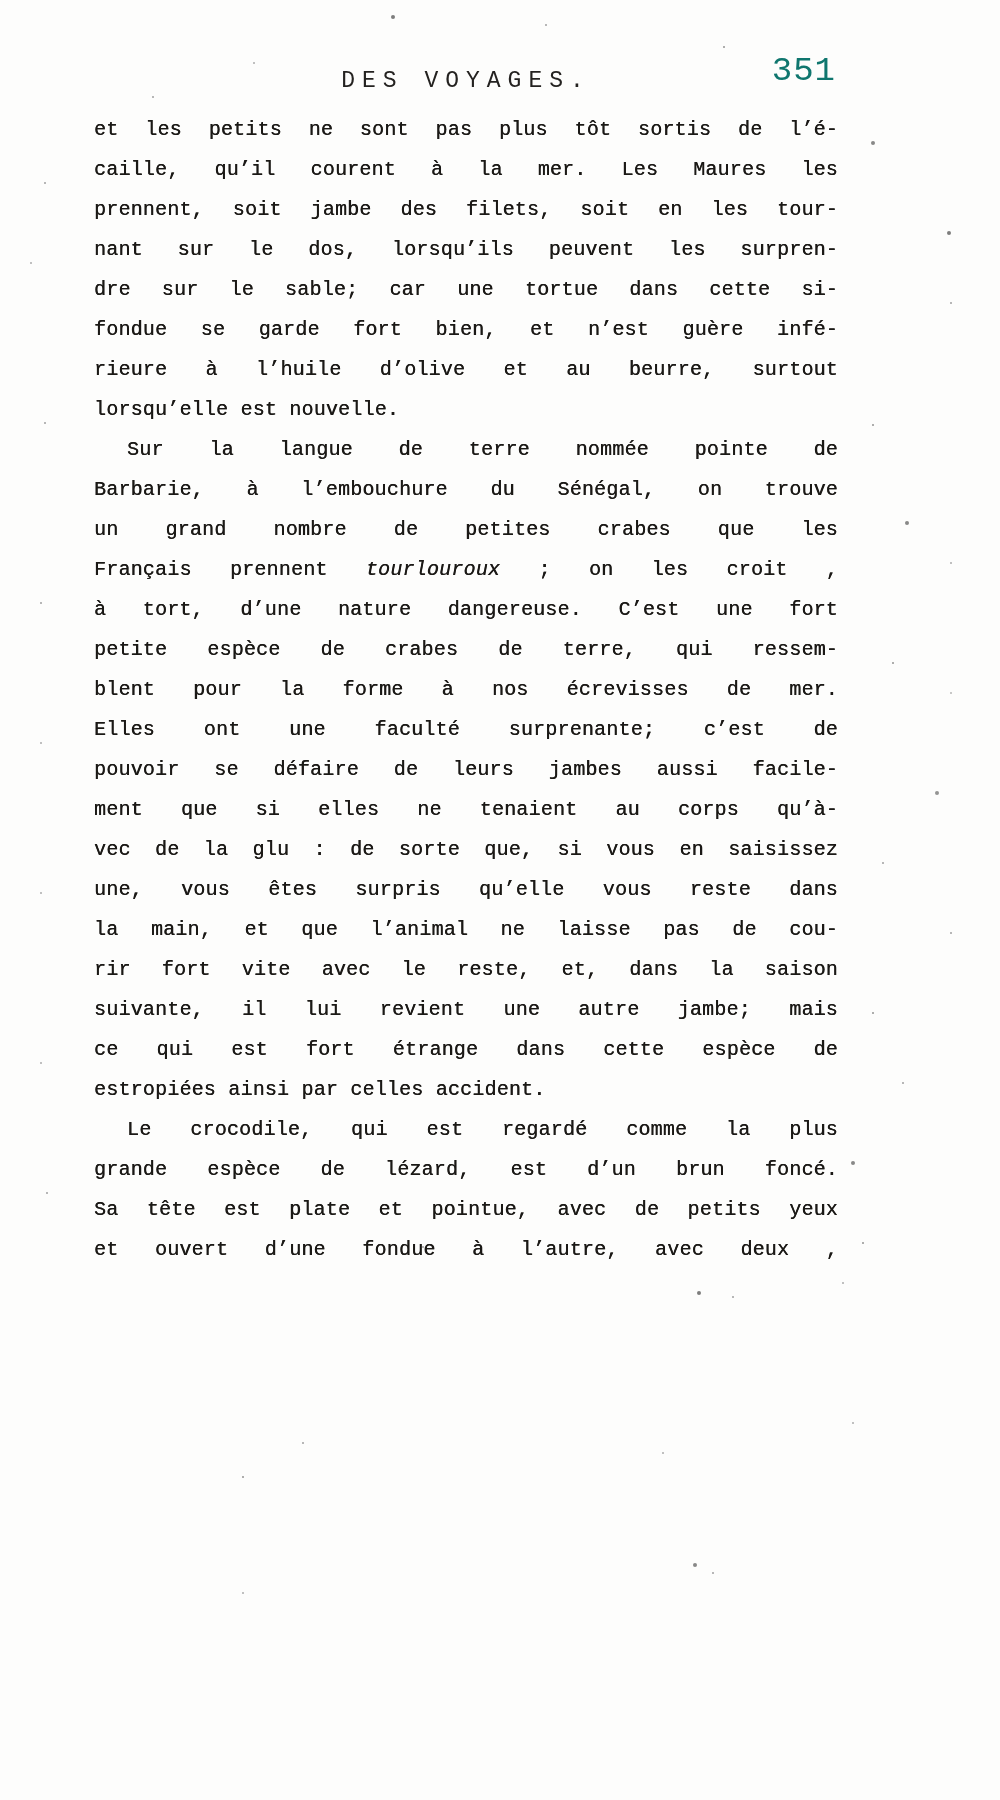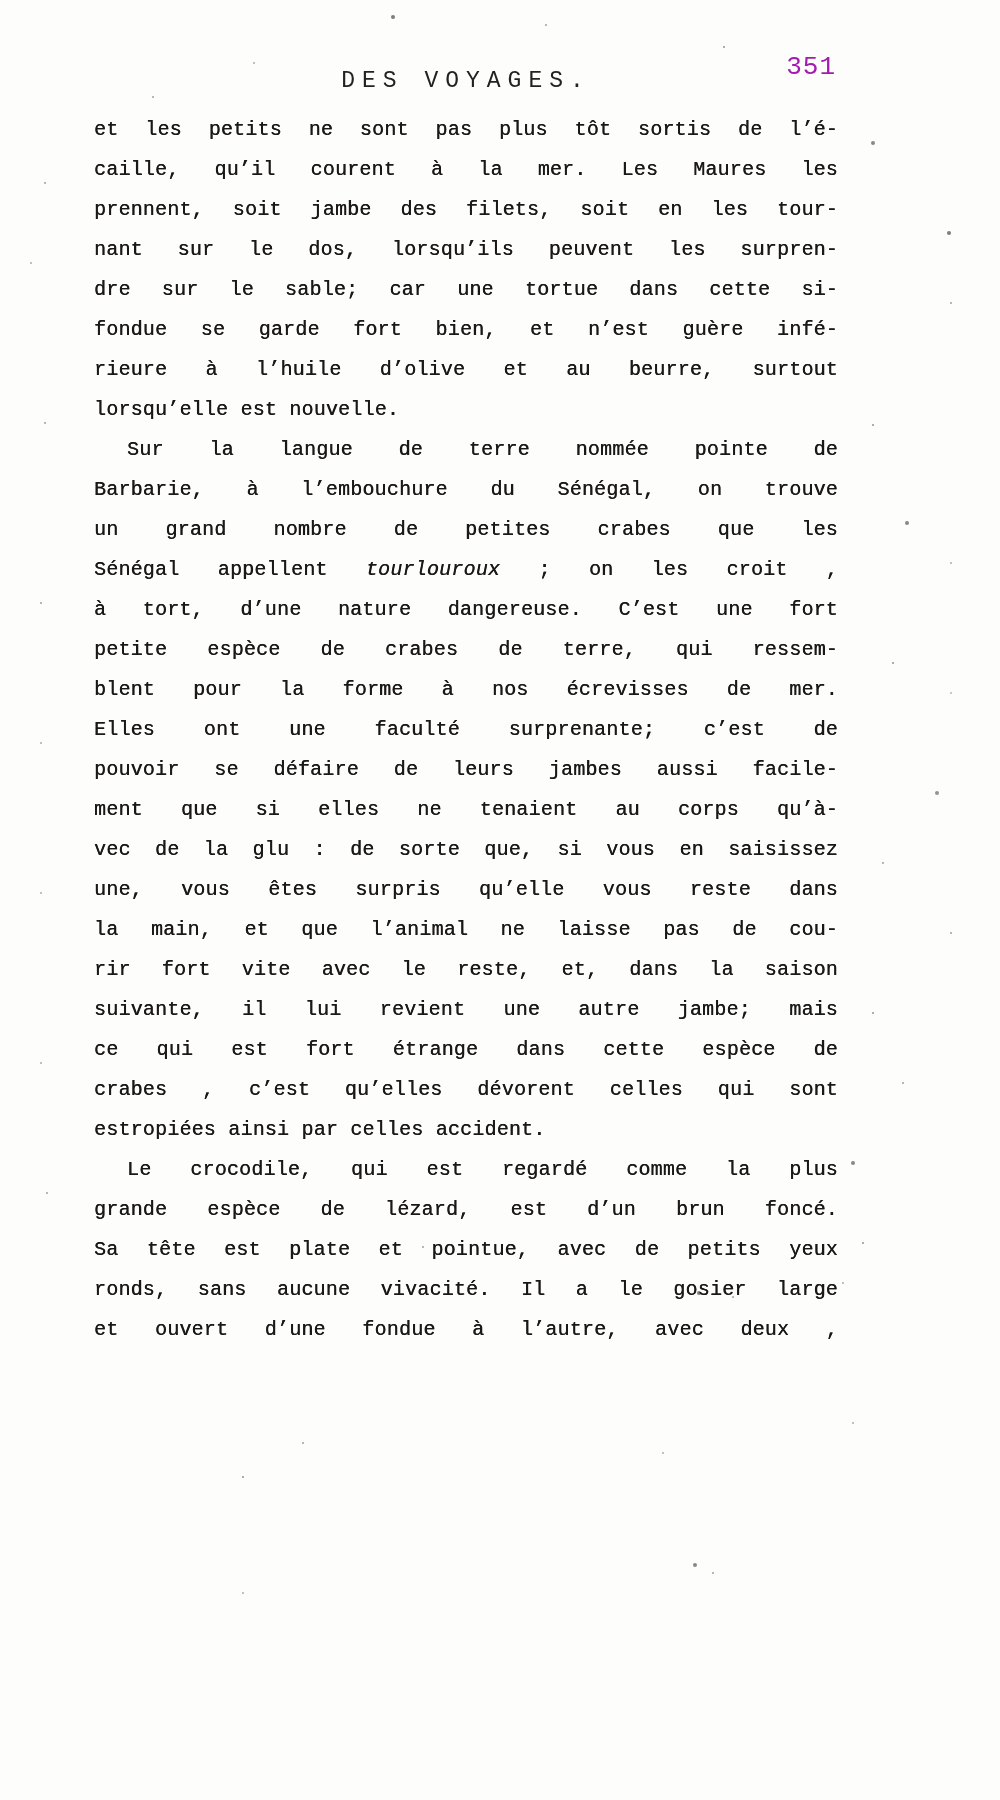--- a/index.html
+++ b/index.html
@@ -26,22 +26,22 @@
     top: 16px;
     text-align: center;
     font-size: 23px;
     letter-spacing: 7px;
     color: #242220;
   }
   .page-number {
     position: absolute;
     right: 2px;
     top: 0;
-    font-size: 26px;
-    color: #a21caf;
+    font-size: 34px;
+    color: #0f766e;
     letter-spacing: 1px;
   }
   .text-block {
     position: absolute;
     left: 94px;
     top: 110px;
     width: 744px;
   }
   .paragraph { margin: 0; padding: 0; }
   .line {
@@ -126,37 +126,35 @@
         <div class="line">nant sur le dos, lorsqu’ils peuvent les surpren-</div>
         <div class="line">dre sur le sable; car une tortue dans cette si-</div>
         <div class="line">fondue se garde fort bien, et n’est guère infé-</div>
         <div class="line">rieure à l’huile d’olive et au beurre, surtout</div>
         <div class="line lastleft">lorsqu’elle est nouvelle.</div>
       </div>
       <div class="paragraph">
         <div class="line indent">Sur la langue de terre nommée pointe de</div>
         <div class="line">Barbarie, à l’embouchure du Sénégal, on trouve</div>
         <div class="line">un grand nombre de petites crabes que les</div>
-        <div class="line"><span class="">Sénégal appellent </span><span class="italic">tourlouroux</span><span class=""> ; on les croit ,</span></div>
+        <div class="line"><span class="">Français prennent </span><span class="italic">tourlouroux</span><span class=""> ; on les croit ,</span></div>
         <div class="line">à tort, d’une nature dangereuse. C’est une fort</div>
         <div class="line">petite espèce de crabes de terre, qui ressem-</div>
         <div class="line">blent pour la forme à nos écrevisses de mer.</div>
         <div class="line">Elles ont une faculté surprenante; c’est de</div>
         <div class="line">pouvoir se défaire de leurs jambes aussi facile-</div>
         <div class="line">ment que si elles ne tenaient au corps qu’à-</div>
         <div class="line">vec de la glu : de sorte que, si vous en saisissez</div>
         <div class="line">une, vous êtes surpris qu’elle vous reste dans</div>
         <div class="line">la main, et que l’animal ne laisse pas de cou-</div>
         <div class="line">rir fort vite avec le reste, et, dans la saison</div>
         <div class="line">suivante, il lui revient une autre jambe; mais</div>
         <div class="line">ce qui est fort étrange dans cette espèce de</div>
-        <div class="line">crabes , c’est qu’elles dévorent celles qui sont</div>
         <div class="line lastleft">estropiées ainsi par celles accident.</div>
       </div>
       <div class="paragraph">
         <div class="line indent">Le crocodile, qui est regardé comme la plus</div>
         <div class="line">grande espèce de lézard, est d’un brun foncé.</div>
         <div class="line">Sa tête est plate et pointue, avec de petits yeux</div>
-        <div class="line">ronds, sans aucune vivacité. Il a le gosier large</div>
         <div class="line">et ouvert d’une fondue à l’autre, avec deux ,</div>
       </div>
     </div>
 </div>
 
 </body></html>

